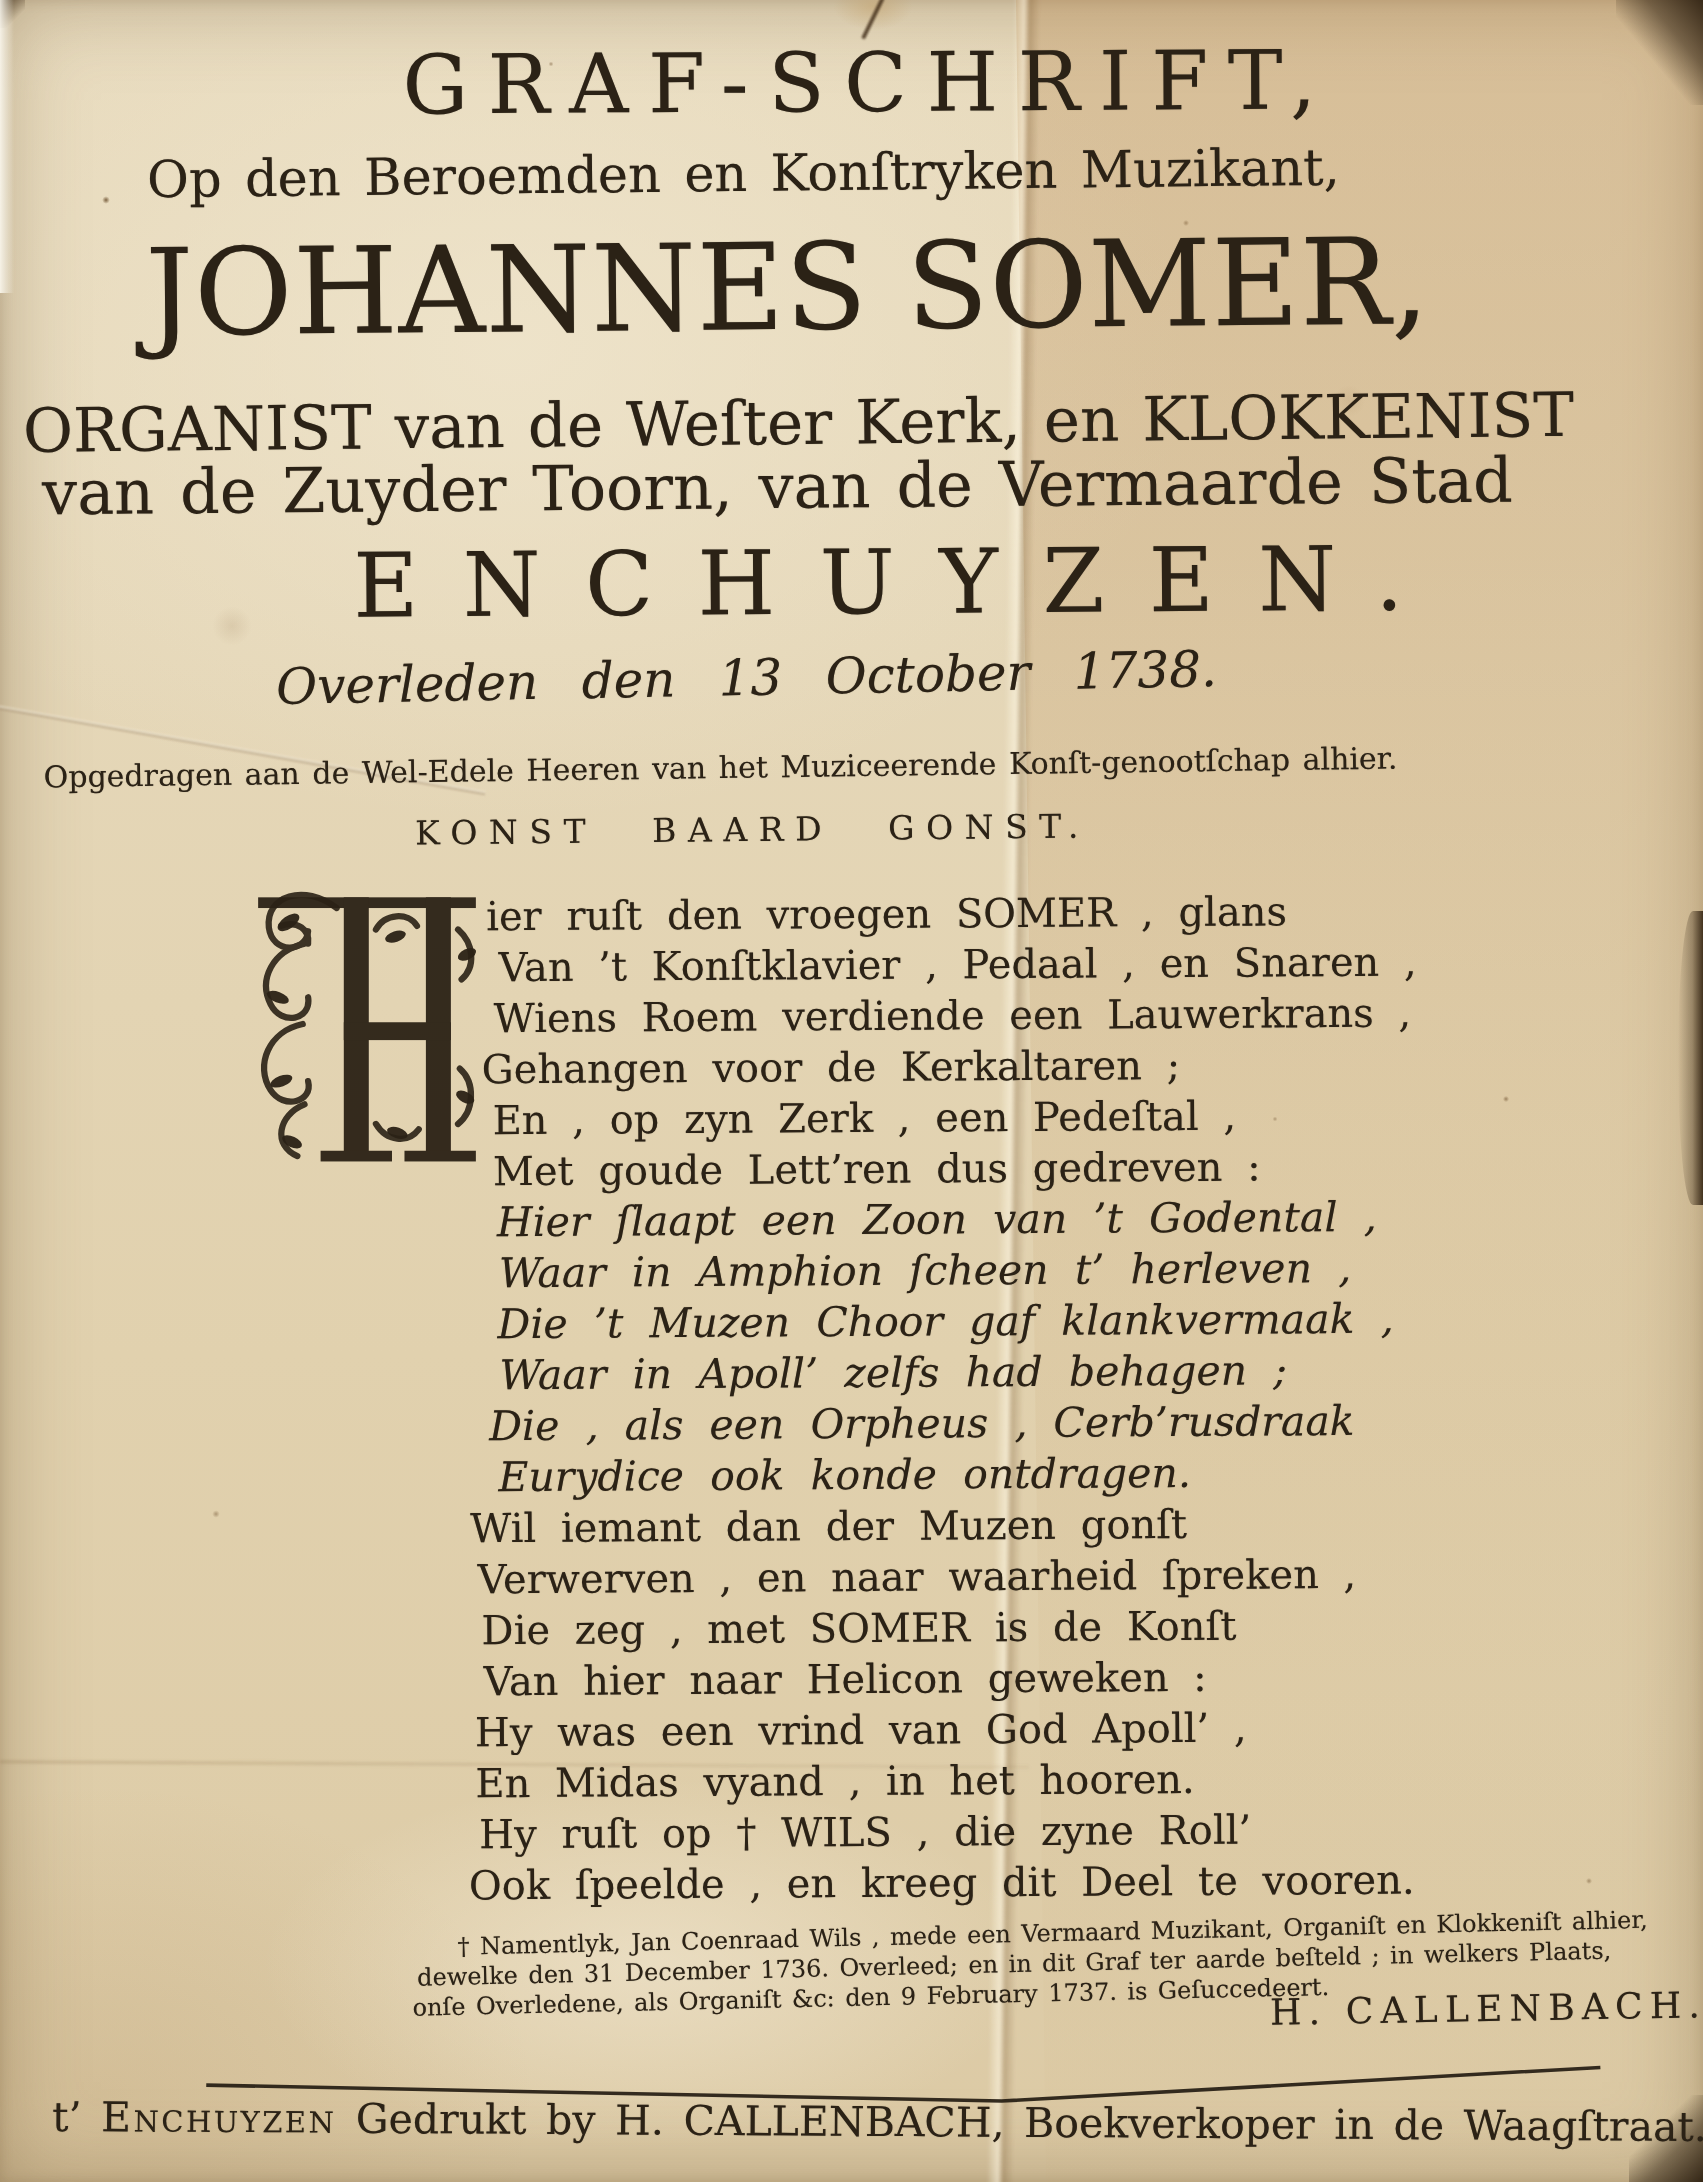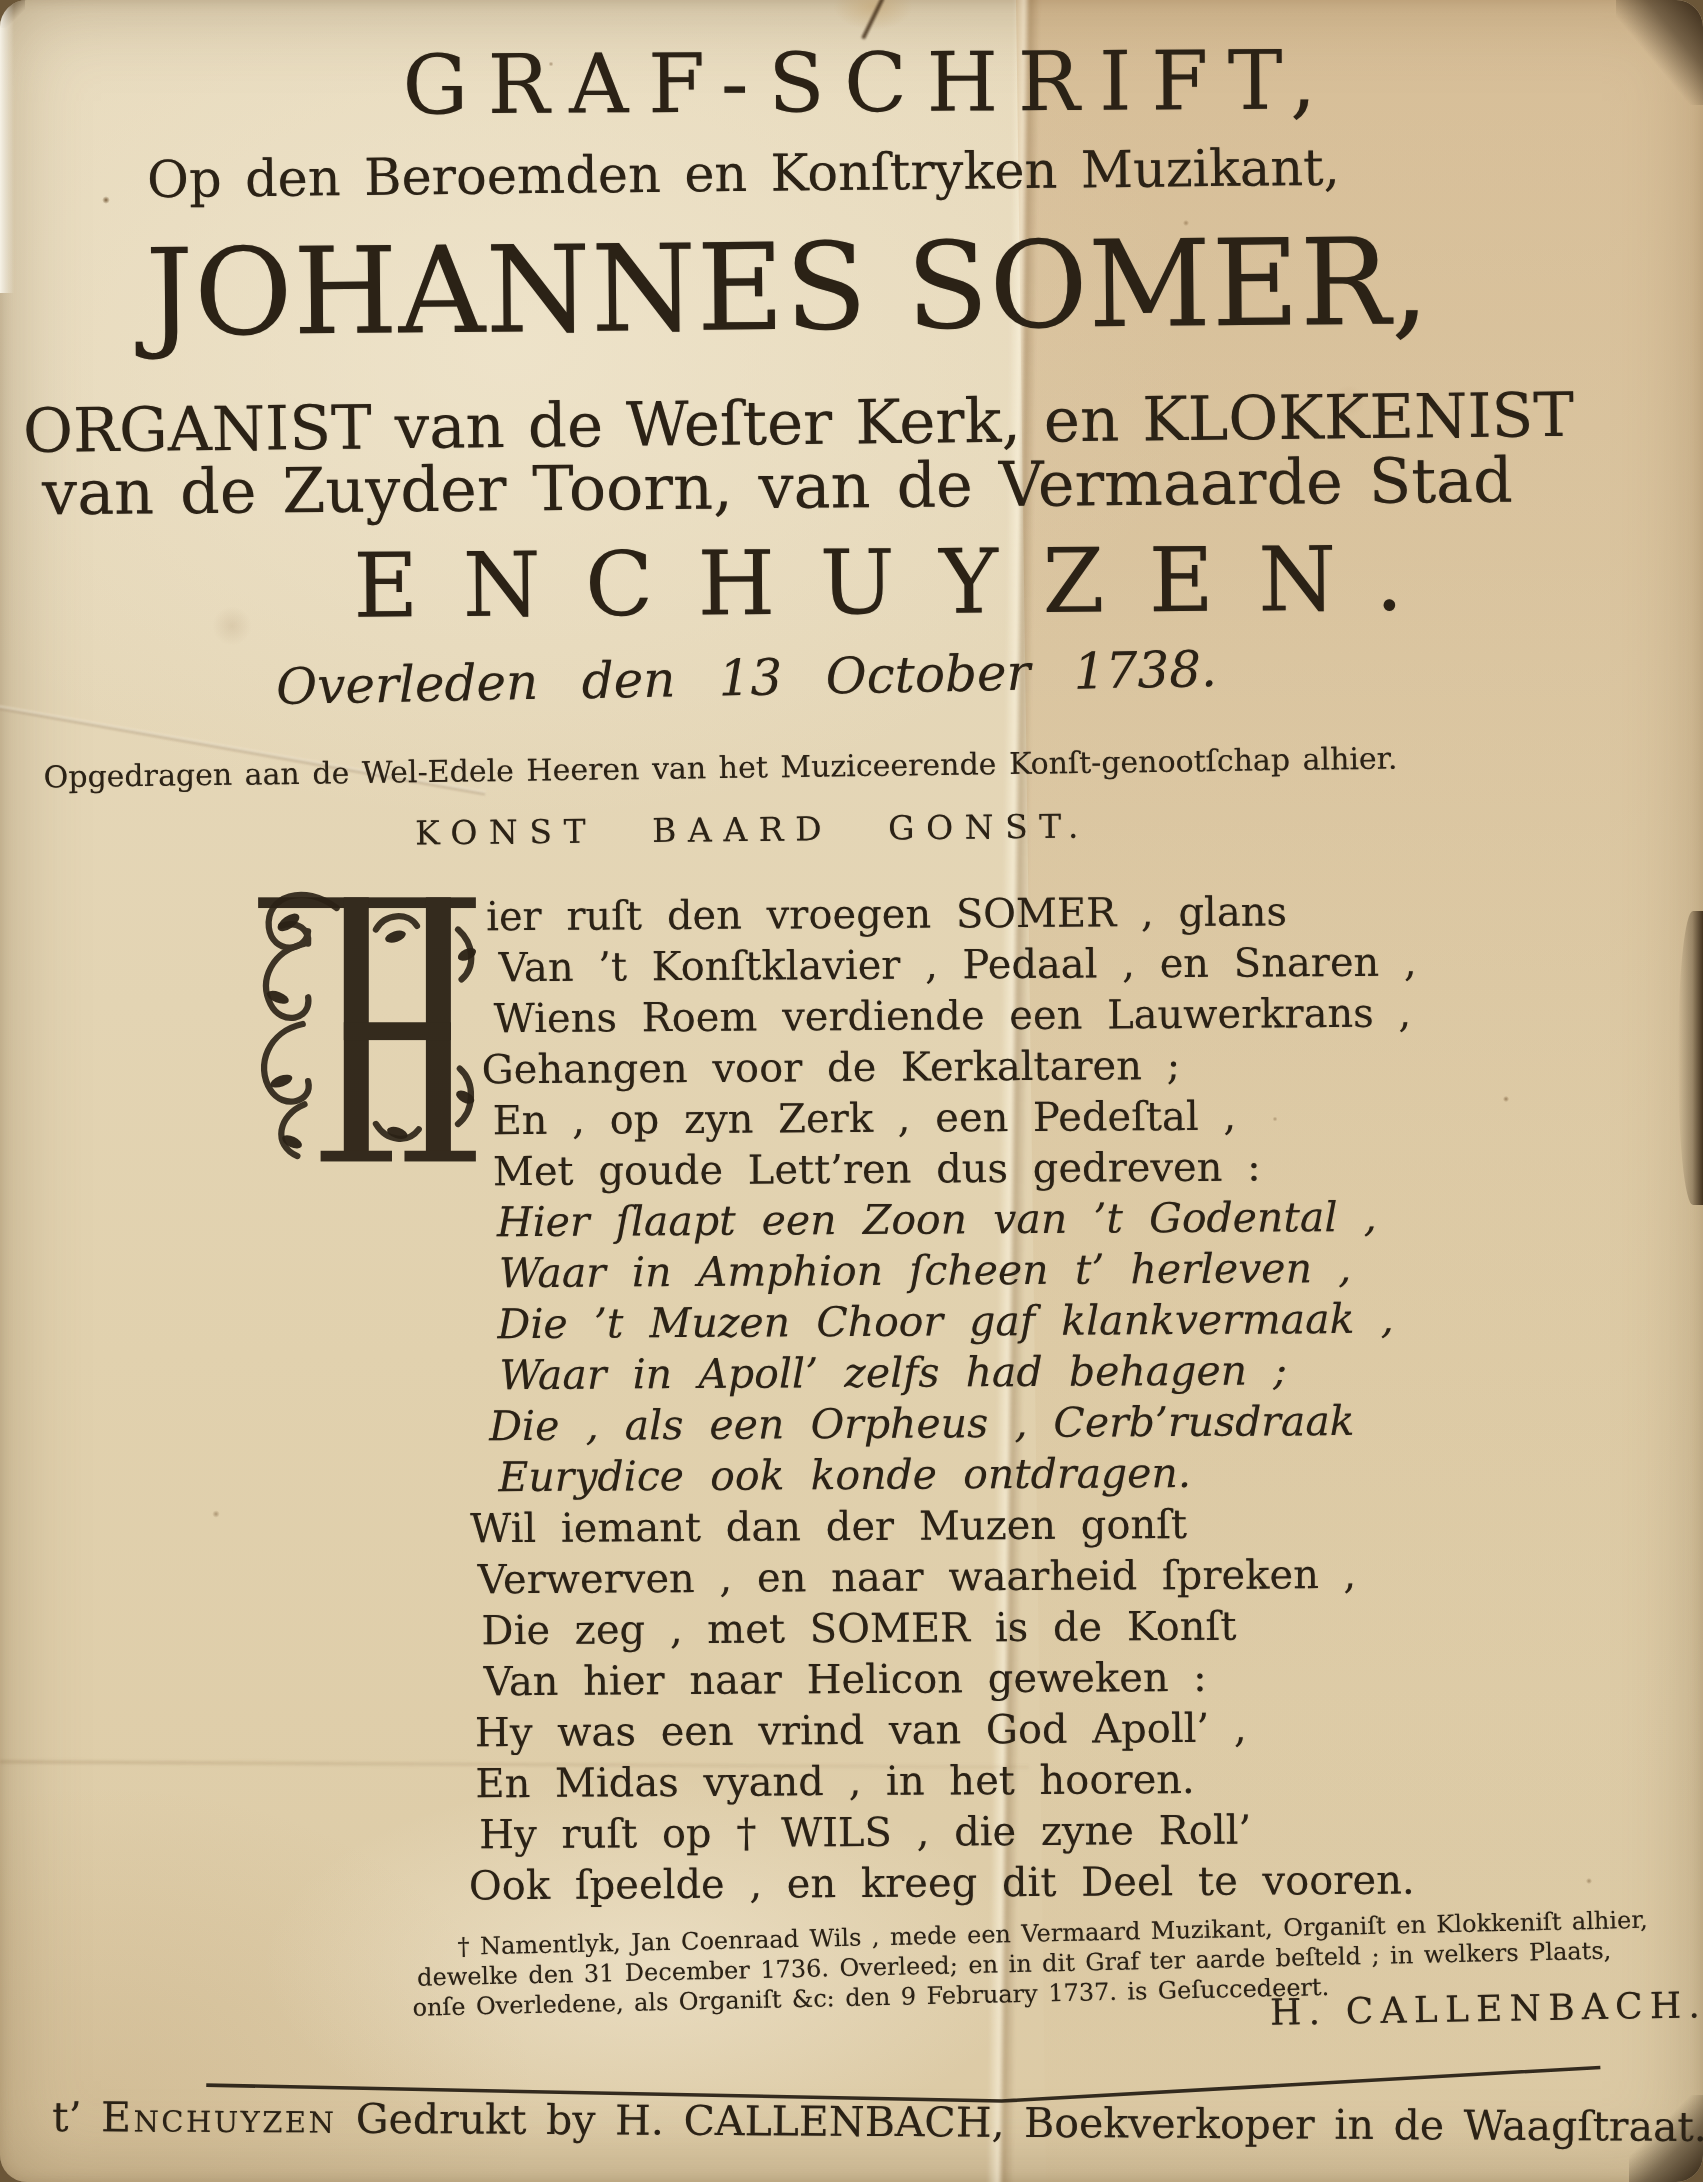--- a/index.html
+++ b/index.html
@@ -6,21 +6,20 @@
   .page{
     position:relative;width:1703px;height:2182px;overflow:hidden;
     font-family:"DejaVu Serif","Liberation Serif",serif;
     color:#2b2216;
     background:
       radial-gradient(975px 674px at 30% 16%, rgba(240,230,206,.75), rgba(0,0,0,0) 70%),
       radial-gradient(550px 266px at 38% 90%, rgba(246,238,219,.5), rgba(0,0,0,0) 70%),
       radial-gradient(621px 443px at 6% 96%, rgba(150,110,60,.14), rgba(0,0,0,0) 70%),
       linear-gradient(to bottom,#e8dbbe 0%,#e5d7b8 30%,#e1d1ae 62%,#dccaa5 100%);
     box-shadow: inset 0 0 84px rgba(105,78,42,.38), inset 0 0 12.4px rgba(105,78,42,.22);
-    border-radius: 27px;
   }
   .ovl{position:absolute;pointer-events:none;}
   .fold-right{
     left:0;top:0;width:1703px;height:2182px;
     clip-path:polygon(1016px 0,1703px 0,1703px 2182px,1046px 2182px);
     background:linear-gradient(to bottom,
       rgba(176,124,64,.30) 0%, rgba(176,126,66,.22) 26%,
       rgba(184,140,82,.13) 52%, rgba(192,158,106,.06) 78%, rgba(192,158,106,.03) 100%);
   }
   .fold-line{

